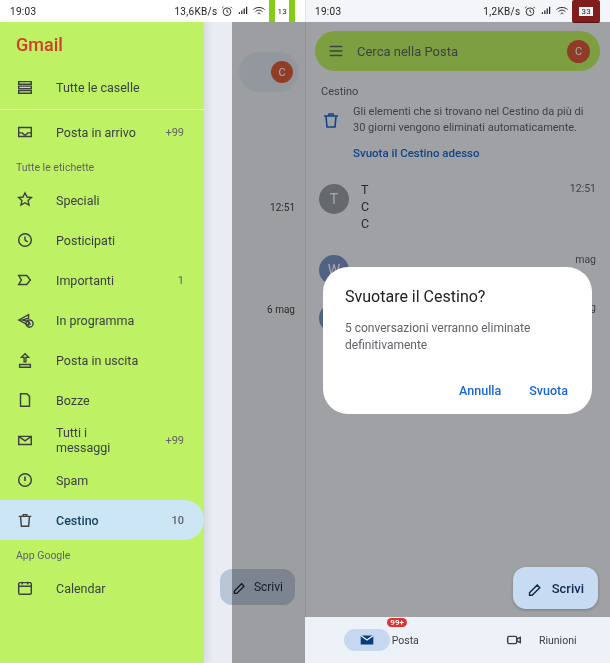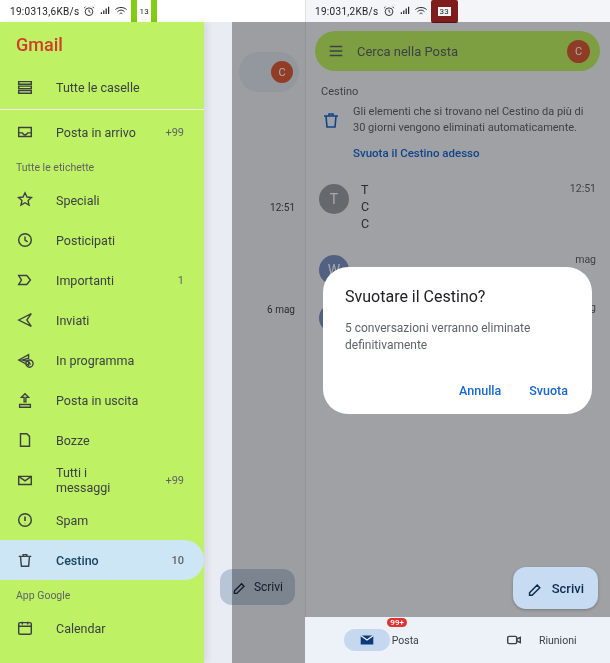--- a/index.html
+++ b/index.html
@@ -4,21 +4,21 @@
 <style>
   * { margin:0; padding:0; box-sizing:border-box; font-family:Roboto,Arial,sans-serif; -webkit-font-smoothing:antialiased; }
   body { background:#fff; width:610px; height:663px; overflow:hidden; position:relative; }
 
   .phone { position:absolute; top:0; height:663px; overflow:hidden; }
   .left  { left:0;  width:305px; background:#fff; }
   .right { left:305px; width:305px; background:#f3f5f9; }
   .sep   { position:absolute; left:305px; top:0; width:1px; height:663px; background:#e0e0e0;}
 
   
-  .status { height:22px; display:flex; align-items:center; padding:0 10px; font-size:10px; color:#222; letter-spacing:.3px;}
+  .status { height:22px; display:flex; align-items:center; justify-content:space-between; padding:0 10px; font-size:10px; color:#222; letter-spacing:.3px;}
   .status .r { display:flex; align-items:center; gap:3px; }
   .status svg { display:block;}
 
   
   .drawer { position:absolute; top:22px; left:0; width:204px; height:641px; background:#bef264; z-index:3; box-shadow: 4px 0 6px rgba(0,0,0,0.08);}
   .brand { padding:12px 16px; font-size:18px; color:#d23c2a; font-weight:500;}
   .ditem { display:flex; align-items:center; height:40px; padding:0 16px 0 16px; gap:22px; font-size:12.5px; color:#3c4043; cursor:pointer; border-radius:0 20px 20px 0;}
   .ditem.sel { background:#cde6f6; color:#17455e; font-weight:500;}
   .ditem .ico { width:18px; display:flex; justify-content:center; color:#3c4043;}
   .ditem .lab { flex:1;}
@@ -226,29 +226,20 @@
             <svg width="18" height="18" viewBox="0 0 20 20">
               <use href="#i-important"></use>
             </svg>
           </span>
       <span class="lab">Importanti</span>
       <span class="cnt">1</span>
     </div>
         <div class="ditem">
       <span class="ico">
             <svg width="18" height="18" viewBox="0 0 20 20">
-              <use href="#i-sent"></use>
-            </svg>
-          </span>
-      <span class="lab">Inviati</span>
-      <span class="cnt"></span>
-    </div>
-        <div class="ditem">
-      <span class="ico">
-            <svg width="18" height="18" viewBox="0 0 20 20">
               <use href="#i-schedule"></use>
             </svg>
           </span>
       <span class="lab">In programma</span>
       <span class="cnt"></span>
     </div>
         <div class="ditem">
       <span class="ico">
             <svg width="18" height="18" viewBox="0 0 20 20">
               <use href="#i-outbox"></use>

